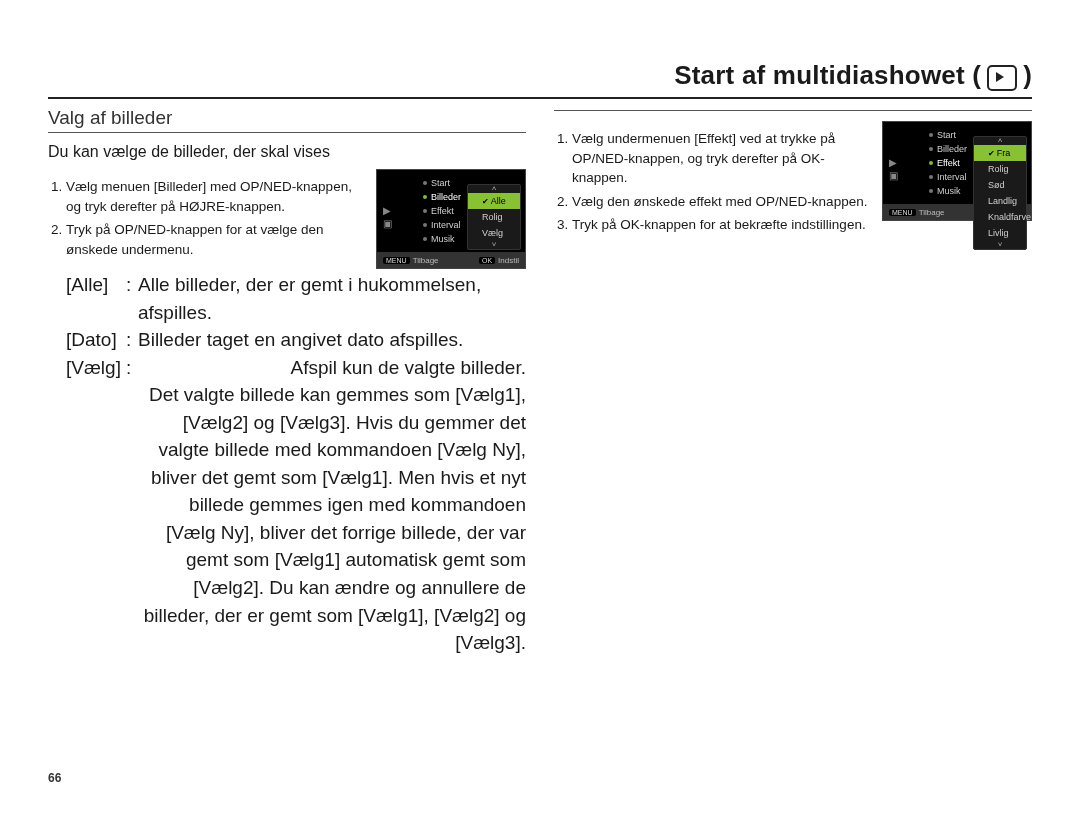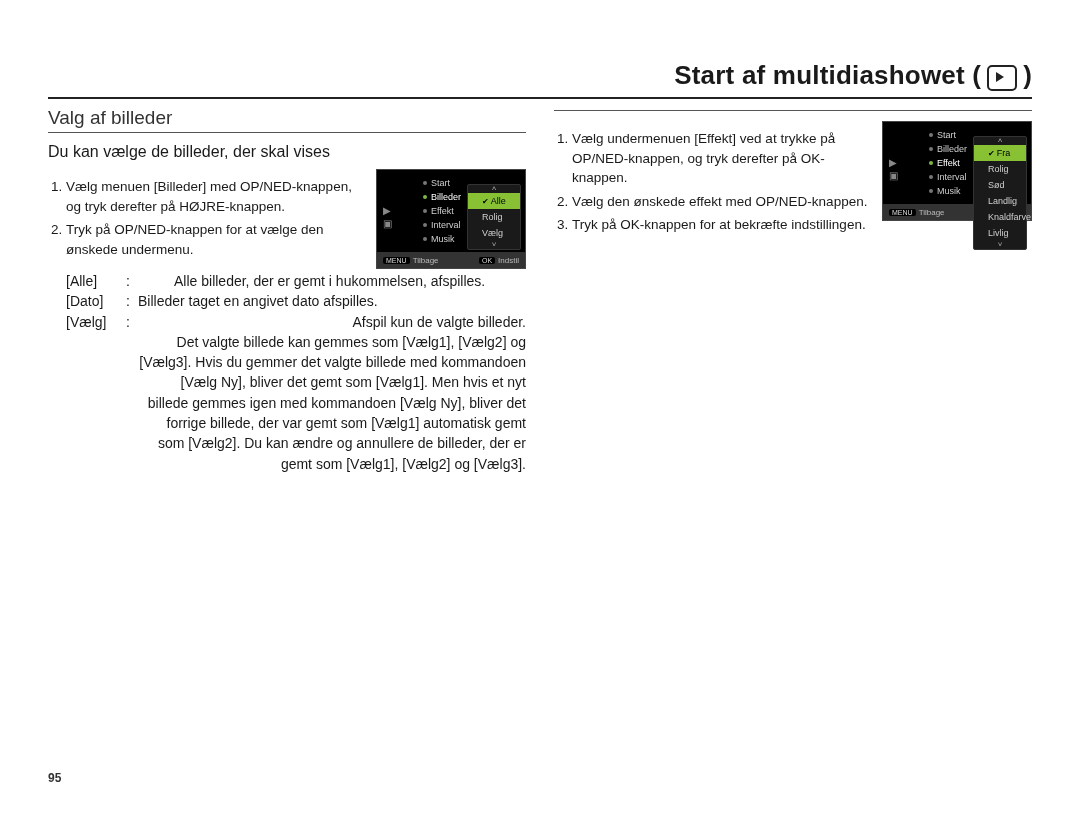--- a/index.html
+++ b/index.html
@@ -11,21 +11,21 @@
   hr.h1line{border:0;border-top:2px solid #222;margin:6px 0 8px 0;}
   .cols{display:flex;gap:28px;}
   .col{flex:1;min-width:0;}
   h2{font-size:19px;font-weight:400;margin:0 0 2px 0;color:#333;}
   hr.h2line{border:0;border-top:1px solid #555;margin:3px 0 10px 0;}
   p.lead{font-size:16px;margin:0 0 8px 0;}
   .introrow{display:flex;gap:10px;align-items:flex-start;}
   .introtext{flex:1;}
   ol{margin:8px 0 8px 0;padding:0 0 0 18px;font-size:13.5px;line-height:1.45;}
   ol>li{margin-bottom:4px;}
-  .deflist{display:grid;grid-template-columns:60px 12px 1fr;font-size:14px;line-height:1.45;margin:2px 0 8px 18px;}
+  .deflist{display:grid;grid-template-columns:60px 12px 1fr;font-size:19px;line-height:1.45;margin:2px 0 8px 18px;}
   .deflist .t{white-space:nowrap;}
   .deflist .c{text-align:left;}
   .screen{width:150px;background:#000;color:#cfcfcf;font-size:9px;border:1px solid #444;box-sizing:border-box;padding:6px 0 0 0;position:relative;}
   .screen .menu{padding-left:46px;}
   .screen .mitem{display:flex;align-items:center;height:14px;gap:4px;}
   .screen .dot{width:4px;height:4px;border-radius:50%;background:#777;display:inline-block;}
   .screen .dot.active{background:#7fb745;}
   .screen .mitem.sel{color:#fff;}
   .screen .sub{position:absolute;top:14px;right:4px;width:52px;background:#1a1a1a;border:1px solid #333;border-radius:2px;}
   .screen .sub .sitem{height:16px;display:flex;align-items:center;padding-left:14px;}
@@ -100,21 +100,21 @@
             <div class="footerbar">
               <span><span class="key">MENU</span>Tilbage</span>
               <span><span class="key">OK</span>Indstil</span>
             </div>
           </div>
       </div>
 
       <div class="deflist" id="deflist">
           <div class="t">[Alle]</div>
           <div class="c">:</div>
-          <div style="white-space: pre-line; margin-left: 36px;">Alle billeder, der er gemt i hukommelsen, afspilles.</div>
+          <div style="white-space: pre-line;">Alle billeder, der er gemt i hukommelsen, afspilles.</div>
           <div class="t">[Dato]</div>
           <div class="c">:</div>
           <div style="white-space: pre-line;">Billeder taget en angivet dato afspilles.</div>
           <div class="t">[Vælg]</div>
           <div class="c">:</div>
           <div style="white-space: pre-line; text-align: right;">Afspil kun de valgte billeder.
 Det valgte billede kan gemmes som [Vælg1], [Vælg2] og [Vælg3]. Hvis du gemmer det valgte billede med kommandoen [Vælg Ny], bliver det gemt som [Vælg1]. Men hvis et nyt billede gemmes igen med kommandoen [Vælg Ny], bliver det forrige billede, der var gemt som [Vælg1] automatisk gemt som [Vælg2]. Du kan ændre og annullere de billeder, der er gemt som [Vælg1], [Vælg2] og [Vælg3].</div>
         </div>
 
     </div>
@@ -170,14 +170,14 @@
             <div class="footerbar">
               <span><span class="key">MENU</span>Tilbage</span>
               <span><span class="key">OK</span>Indstil</span>
             </div>
           </div>
       </div>
     </div>
 
   </div>
 
-  <div class="pgnum">95</div>
+  <div class="pgnum">66</div>
 </div>
 
 </body></html>

